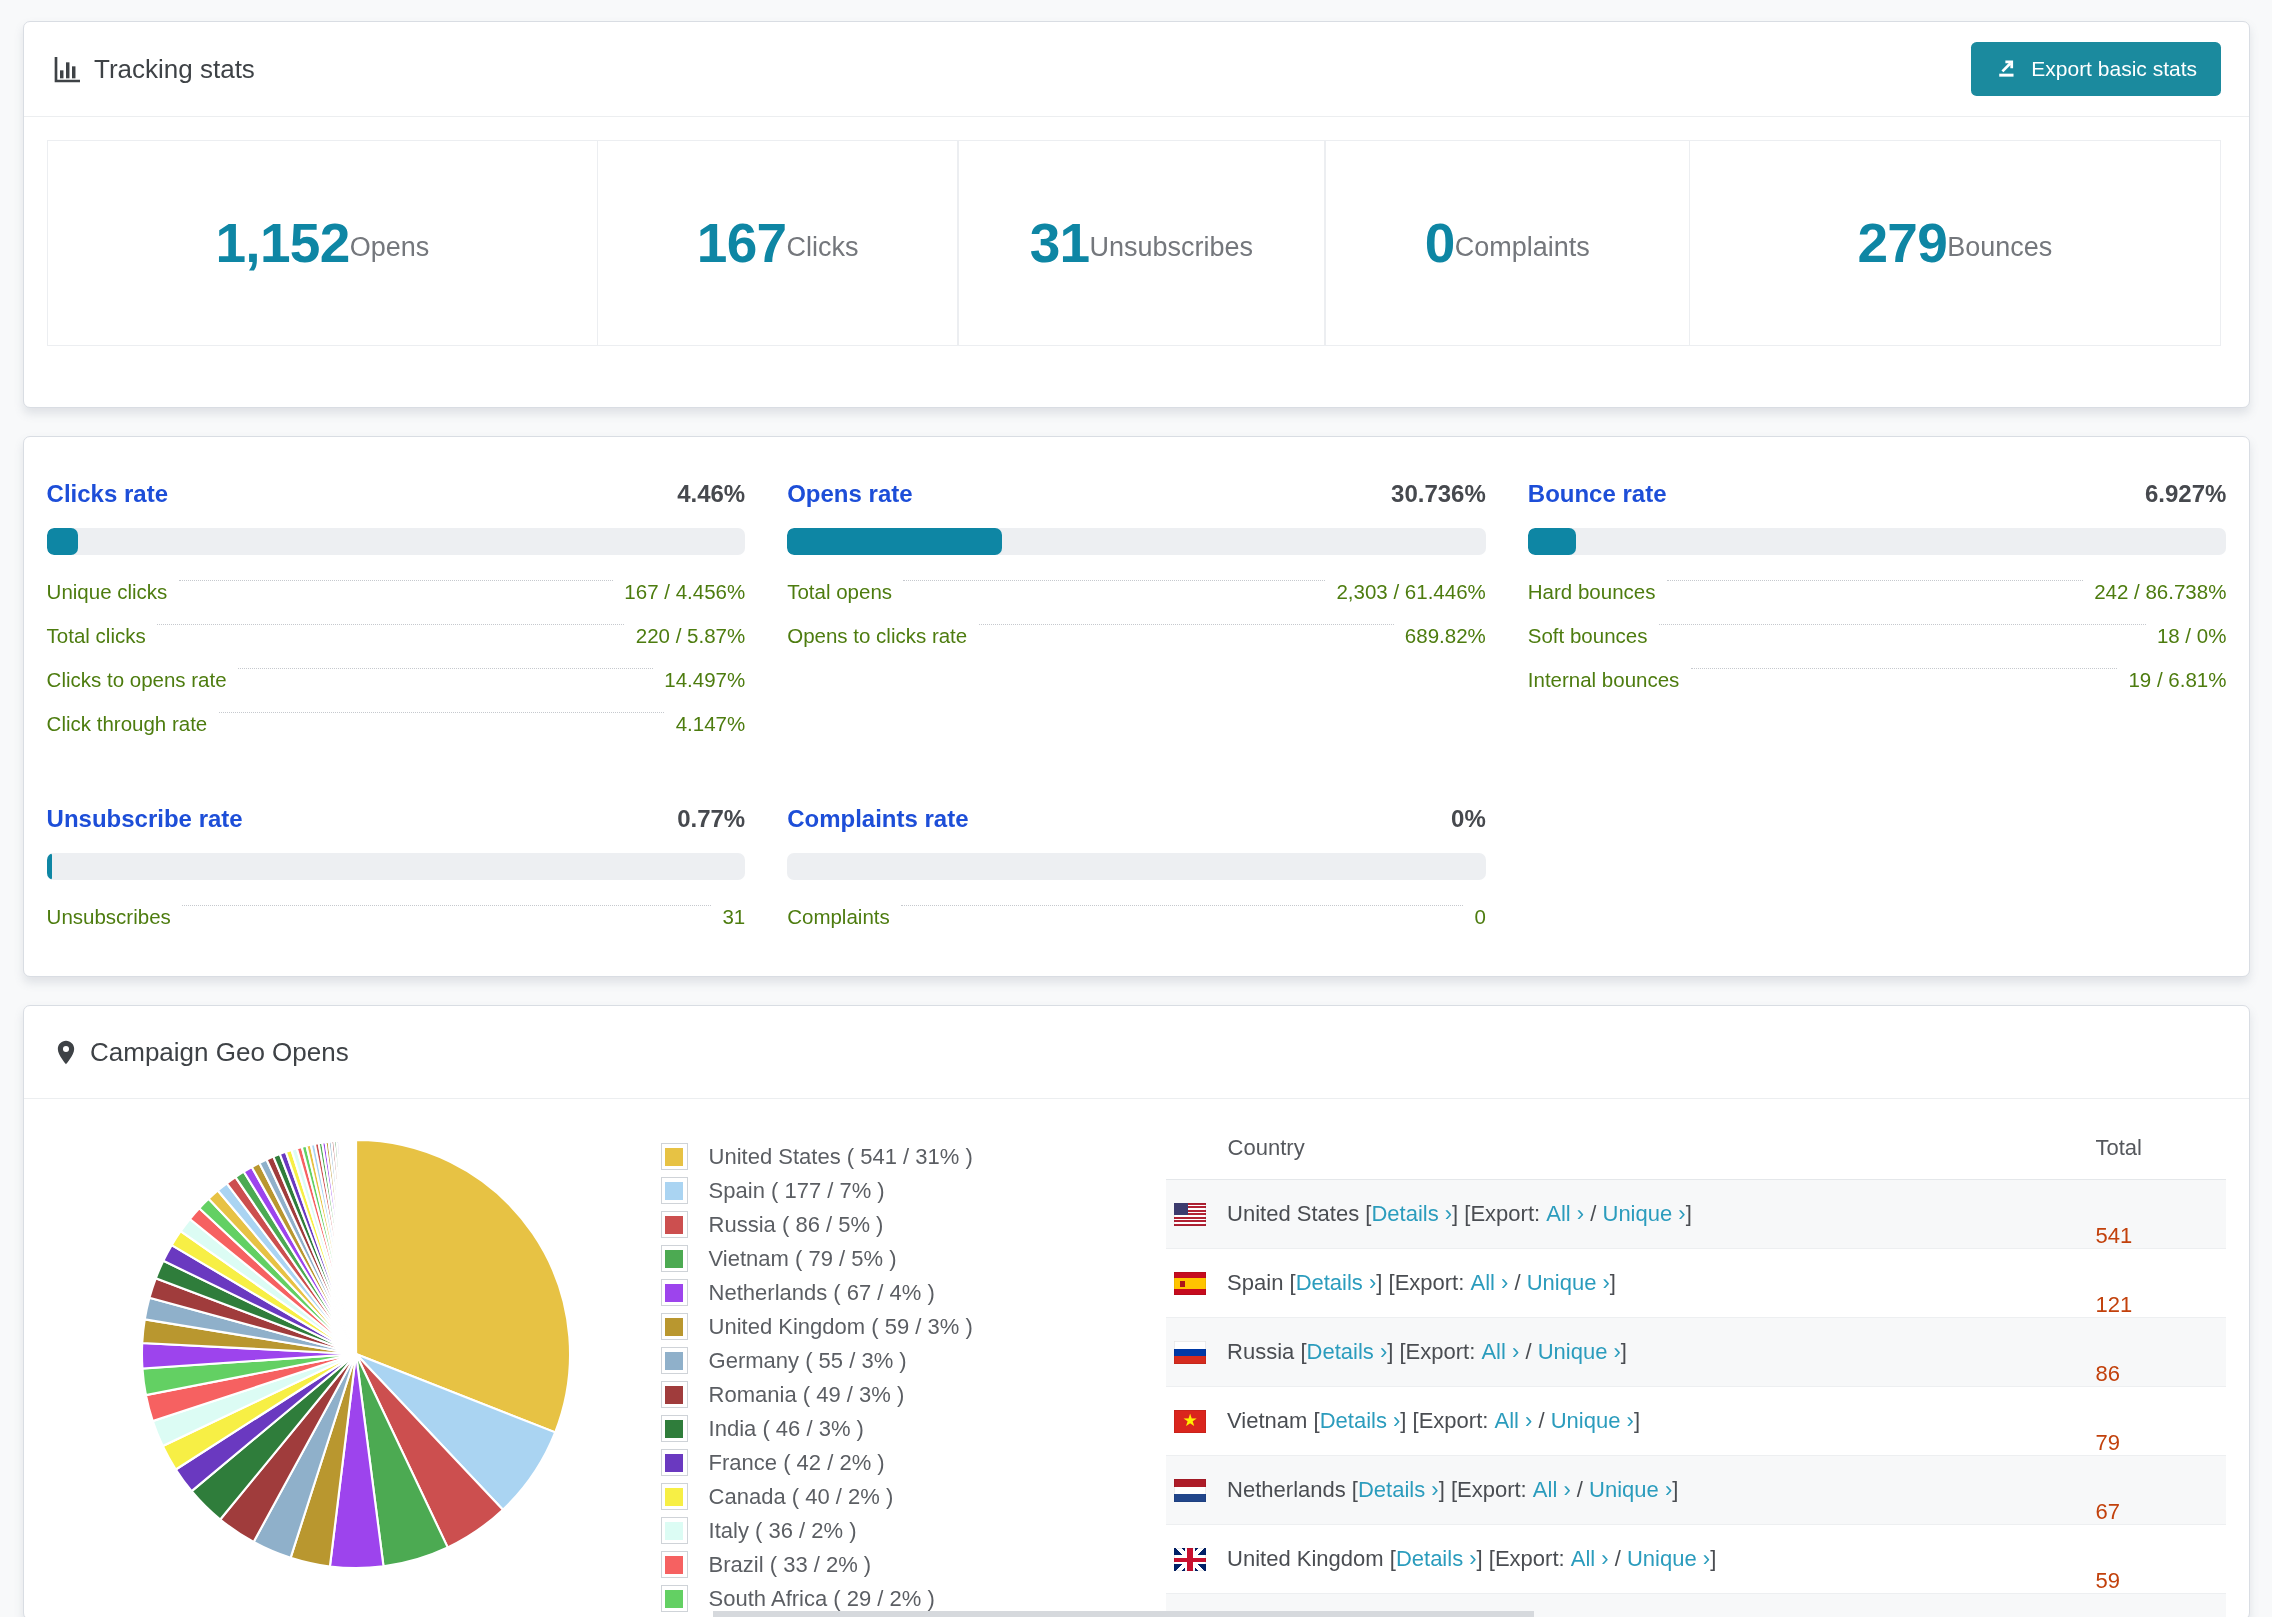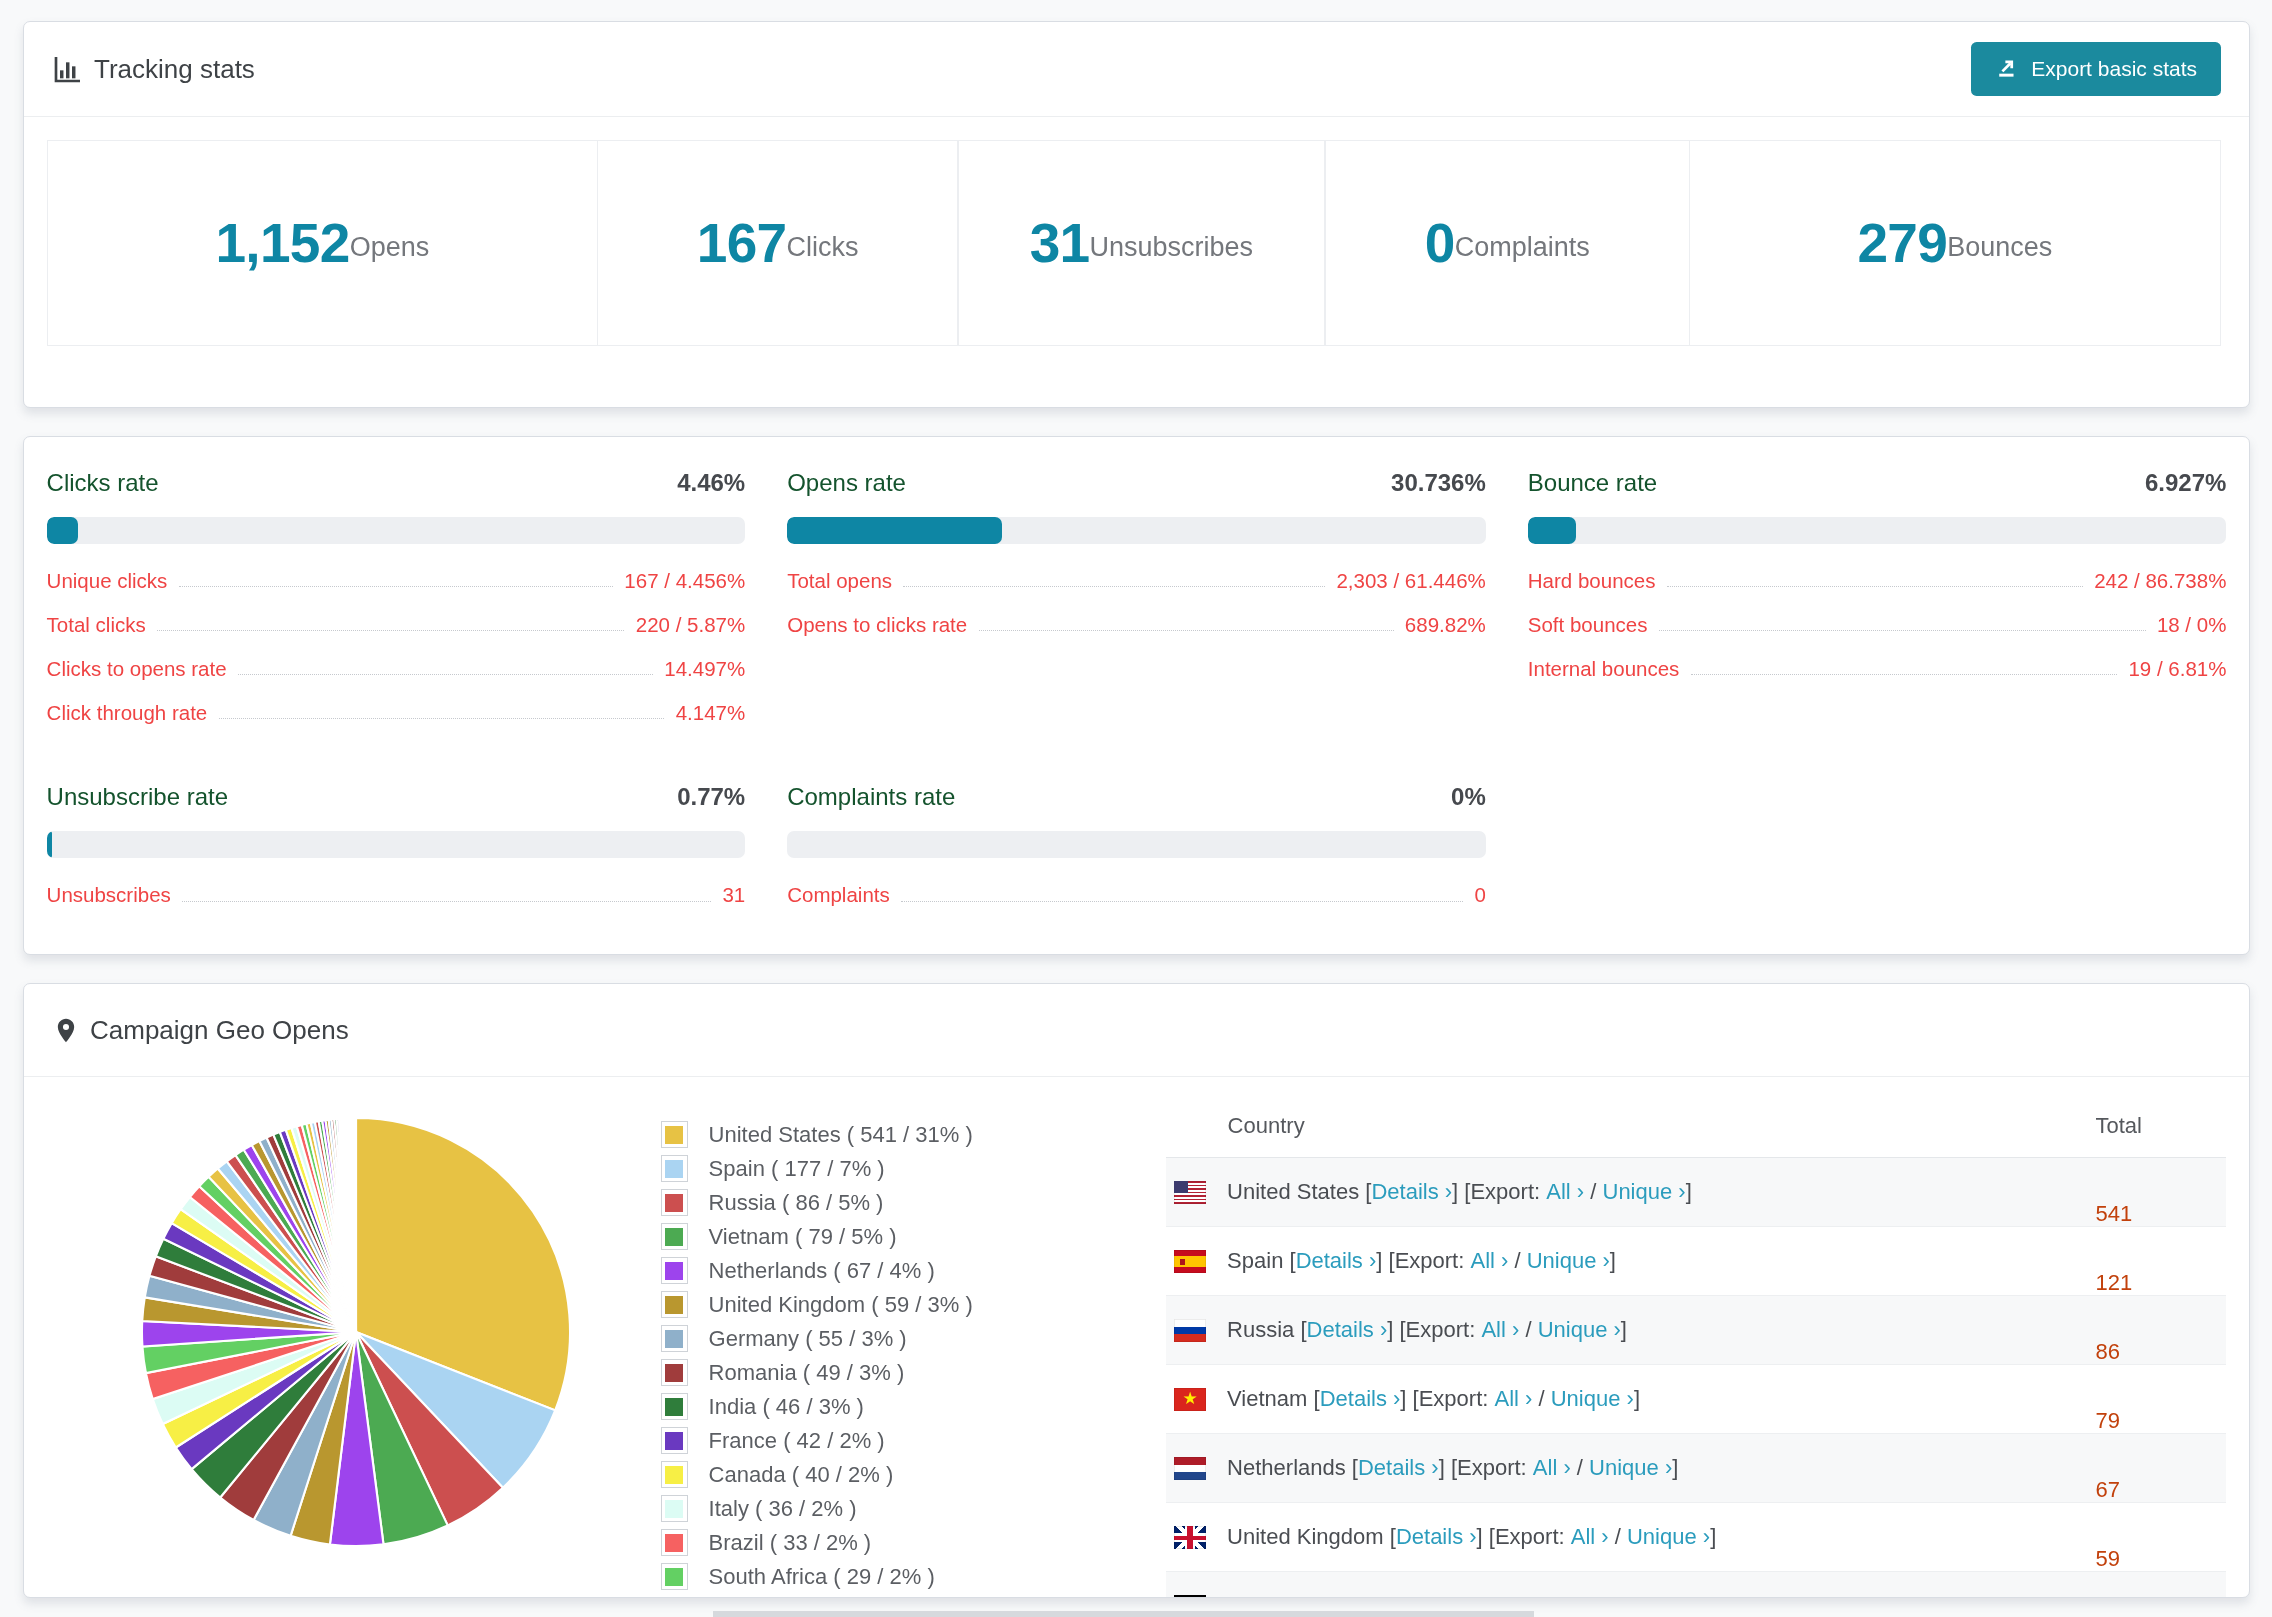--- a/index.html
+++ b/index.html
@@ -26,26 +26,26 @@
               align-items:center; justify-content:center; }
   .stat-box + .stat-box { margin-left:-1.4px; }
   .sb-0 { width:25.3%; } .sb-1 { width:16.6%; } .sb-2 { width:16.9%; } .sb-3 { width:16.8%; } .sb-4 { width:24.4%; }
   .stat-value { font-size:55px; font-weight:bold; color:#0e86a4; letter-spacing:-0.7px; }
   .stat-label { font-size:27px; color:#74777c; margin-top:10px; }
 
   
   .rates-body { padding:32px 22.6px 47px; display:grid; grid-template-columns:repeat(3,1fr);
                 column-gap:42px; row-gap:58px; }
   .rate-head { display:flex; justify-content:space-between; align-items:baseline; margin-bottom:20px; }
-  .rate-title { font-size:24px; font-weight:normal; color:#14532d; }
+  .rate-title { font-size:24px; font-weight:bold; color:#1d4ed8;margin-top:11px; }
   .rate-value { font-size:24px; font-weight:bold; color:#46494e; }
   .bar-track { height:27px; background:#edeff2; border-radius:7px; overflow:hidden; }
   .bar-fill  { height:100%; background:#0e86a4; border-radius:7px; }
   .rate-list { margin-top:25.4px; }
-  .stat-line { display:flex; align-items:flex-end; font-size:20.5px; color:#ef4444; margin-top:20px; }
+  .stat-line { display:flex; align-items:flex-start; font-size:20.5px; color:#4d7c0f; margin-top:20px; }
   .stat-line:first-child { margin-top:0; }
   .leader { flex:1; border-bottom:1.4px dotted #c6c9ce; margin:0 11.3px 5.6px; }
 
   
   .geo-card { height:615px; overflow:hidden; }
   .geo-body { display:flex; padding:17px 22.6px 0; }
   .pie-wrap { width:614px; padding:18.4px 0 0 90px; }
   .legend { width:505px; padding-top:27px; }
   .legend-item { display:flex; align-items:center; gap:21px; margin-bottom:7px;
                  font-size:22px; color:#5b5e63; }

